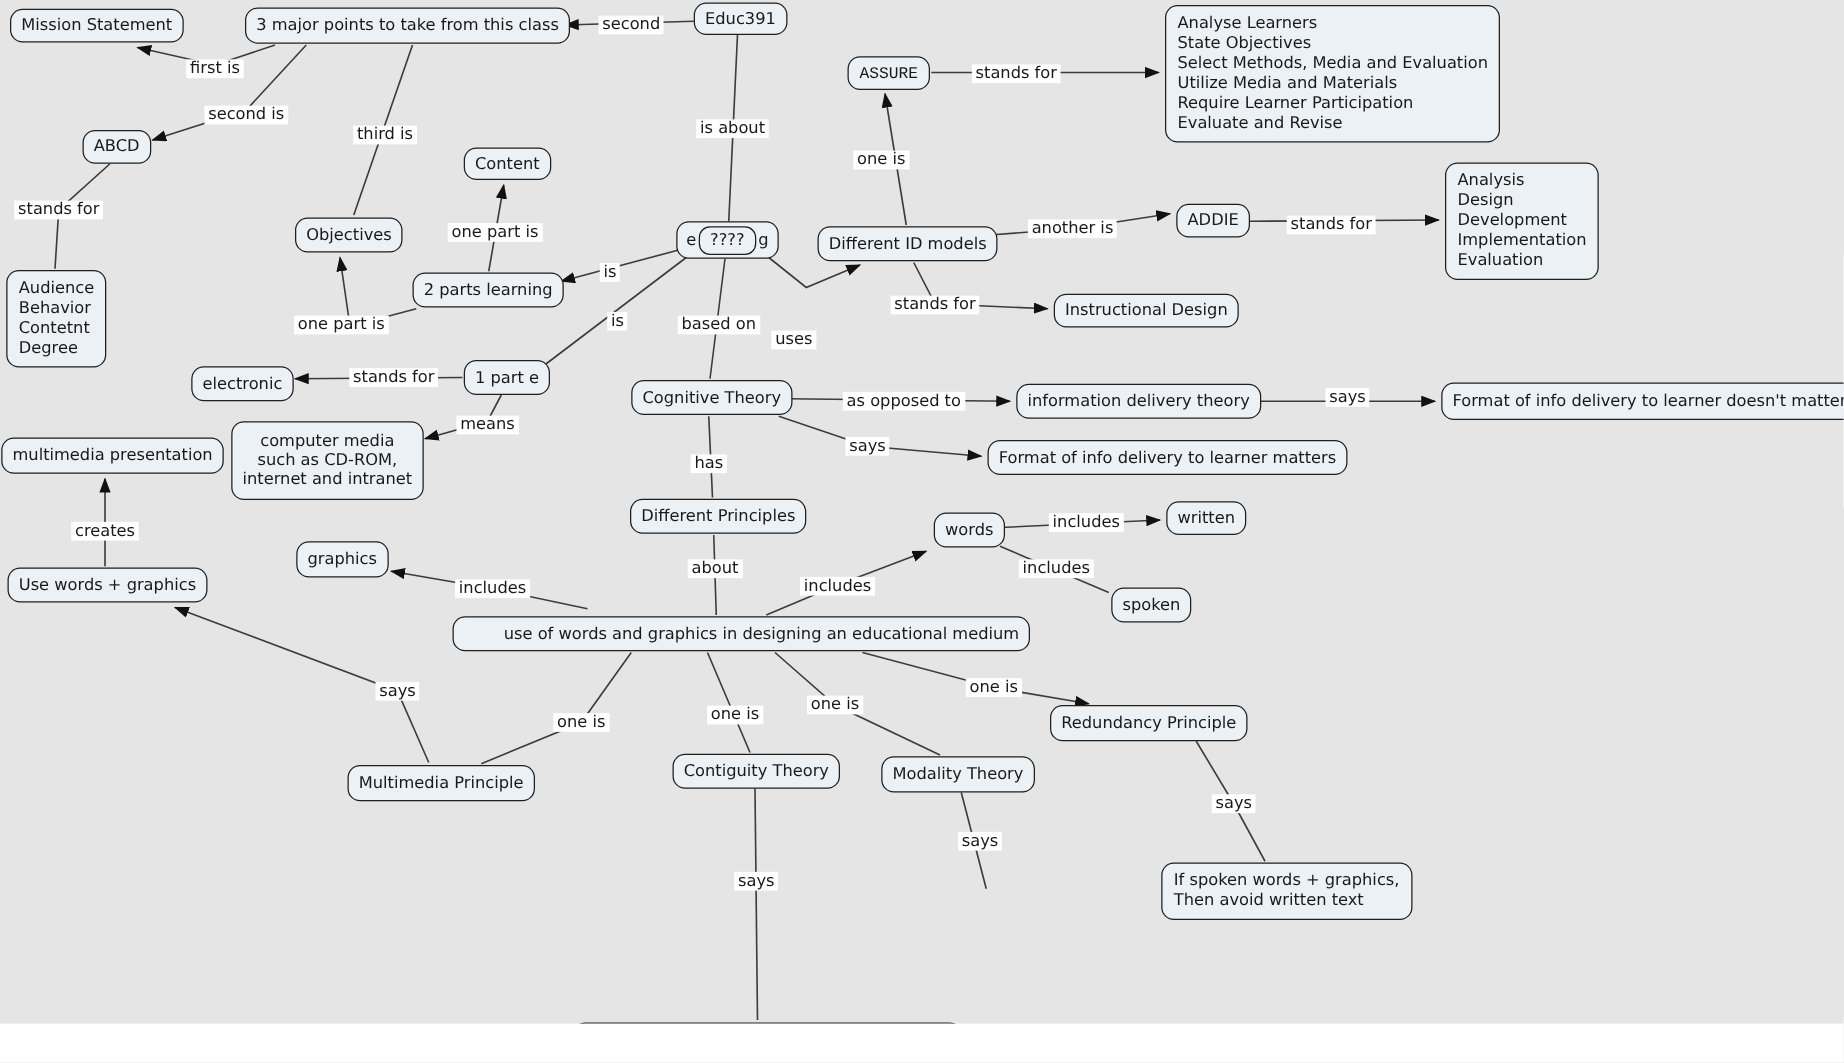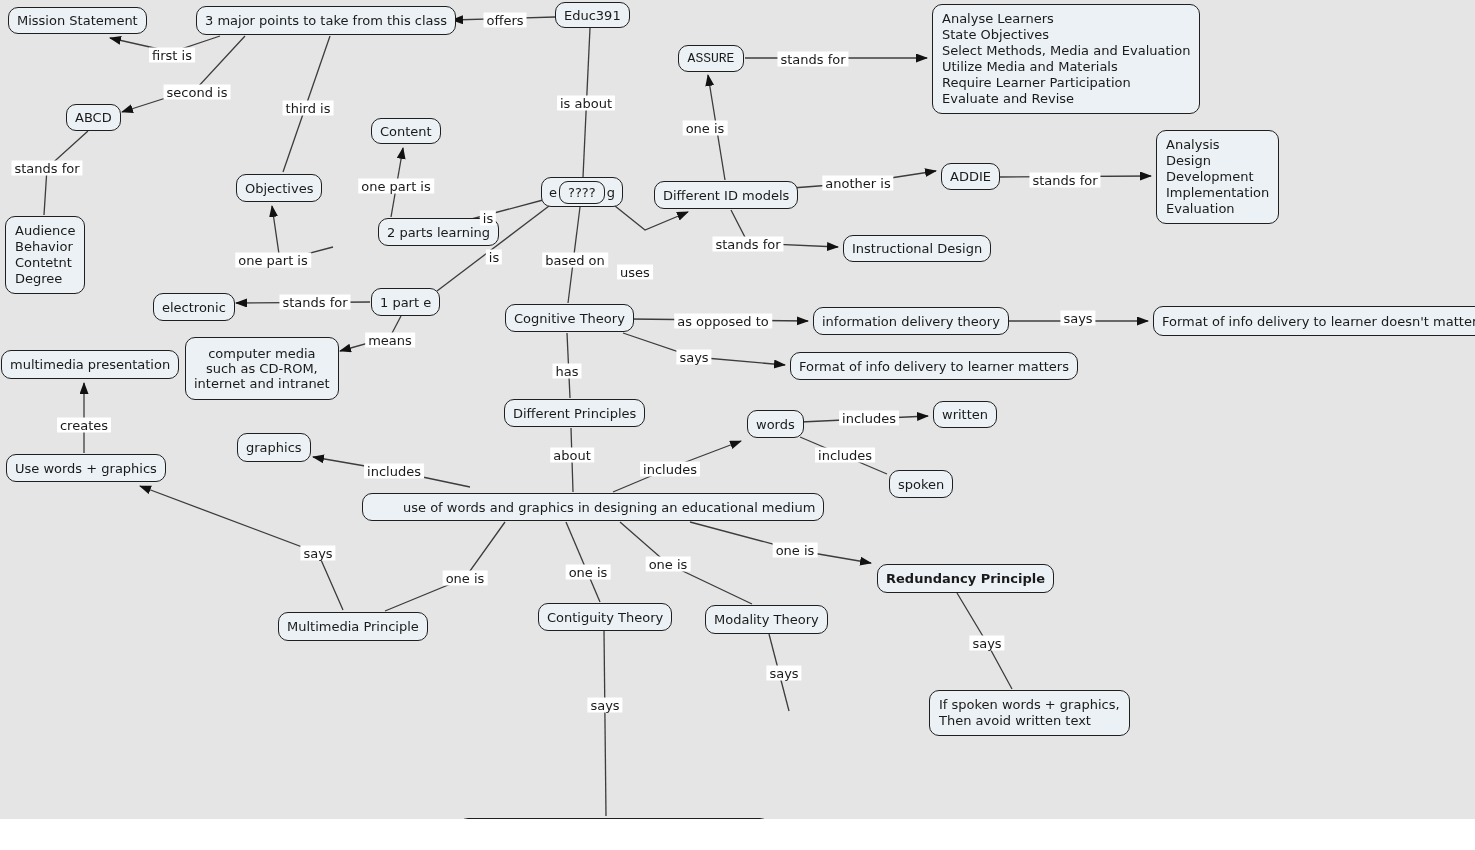--- a/index.html
+++ b/index.html
@@ -120,52 +120,52 @@
     </div>
     <div class="node" style="left: 654px; top: 181px; min-width: 137px; min-height: 28px;">Different ID models</div>
     <div class="node" style="left: 941px; top: 163px; min-width: 58px; min-height: 27px;">ADDIE</div>
     <div class="node left" style="left: 1156px; top: 130px; min-width: 115px; min-height: 90px;">
       <div>Analysis</div>
       <div>Design</div>
       <div>Development</div>
       <div>Implementation</div>
       <div>Evaluation</div>
     </div>
-    <div class="node" style="left: 330px; top: 218px; min-width: 116px; min-height: 28px; margin-left: 48px;">2 parts learning</div>
+    <div class="node" style="left: 330px; top: 218px; min-width: 116px; min-height: 28px;">2 parts learning</div>
     <div class="node" style="left: 843px; top: 235px; min-width: 142px; min-height: 27px;">Instructional Design</div>
     <div class="node" style="left: 153px; top: 293px; min-width: 78px; min-height: 28px;">electronic</div>
     <div class="node" style="left: 371px; top: 288px; min-width: 67px; min-height: 28px;">1 part e</div>
     <div class="node" style="left: 505px; top: 304px; min-width: 124px; min-height: 28px;">Cognitive Theory</div>
     <div class="node" style="left: 813px; top: 307px; min-width: 188px; min-height: 28px;">information delivery theory</div>
     <div class="node" style="left: 1153px; top: 306px; min-width: 319px; min-height: 30px;">Format of info delivery to learner doesn't matter</div>
     <div class="node" style="left: 185px; top: 337px; min-width: 149px; min-height: 63px; flex-direction: column;">
       <div>computer media</div>
       <div>such as CD-ROM,</div>
       <div>internet and intranet</div>
     </div>
     <div class="node" style="left: 1px; top: 350px; min-width: 171px; min-height: 29px;">multimedia presentation</div>
     <div class="node" style="left: 790px; top: 352px; min-width: 276px; min-height: 28px;">Format of info delivery to learner matters</div>
     <div class="node" style="left: 504px; top: 399px; min-width: 136px; min-height: 28px;">Different Principles</div>
     <div class="node" style="left: 747px; top: 410px; min-width: 53px; min-height: 28px;">words</div>
     <div class="node" style="left: 933px; top: 401px; min-width: 64px; min-height: 27px;">written</div>
     <div class="node" style="left: 237px; top: 433px; min-width: 71px; min-height: 29px;">graphics</div>
     <div class="node" style="left: 6px; top: 454px; min-width: 155px; min-height: 28px;">Use words + graphics</div>
     <div class="node" style="left: 889px; top: 470px; min-width: 64px; min-height: 28px;">spoken</div>
     <div class="node" style="left: 362px; top: 493px; min-width: 415px; min-height: 28px; padding-left: 40px;">use of words and graphics in designing an educational medium</div>
-    <div class="node" style="left: 877px; top: 564px; min-width: 150px; min-height: 29px; font-weight: bold;">Redundancy Principle</div>
+    <div class="node" style="left: 840px; top: 564px; min-width: 150px; min-height: 29px;">Redundancy Principle</div>
     <div class="node" style="left: 538px; top: 603px; min-width: 130px; min-height: 28px;">Contiguity Theory</div>
     <div class="node" style="left: 705px; top: 605px; min-width: 117px; min-height: 29px;">Modality Theory</div>
     <div class="node" style="left: 278px; top: 612px; min-width: 141px; min-height: 29px;">Multimedia Principle</div>
     <div class="node left" style="left: 929px; top: 690px; min-width: 192px; min-height: 41px;">
       <div>If spoken words + graphics,</div>
       <div>Then avoid written text</div>
     </div>
     <div class="node" style="left: 458px; top: 818px; min-width: 298px; min-height: 29px;">DO NOT physically separate text and graphic</div>
     <div class="edge-label" style="left: 172px; top: 55px;">first is</div>
-    <div class="edge-label" style="left: 505px; top: 20px;">offers</div>
+    <div class="edge-label" style="left: 505px; top: 20px;">second</div>
     <div class="edge-label" style="left: 586px; top: 103px;">is about</div>
     <div class="edge-label" style="left: 197px; top: 92px;">second is</div>
     <div class="edge-label" style="left: 308px; top: 108px;">third is</div>
     <div class="edge-label" style="left: 813px; top: 59px;">stands for</div>
     <div class="edge-label" style="left: 705px; top: 128px;">one is</div>
     <div class="edge-label" style="left: 47px; top: 168px;">stands for</div>
     <div class="edge-label" style="left: 396px; top: 186px;">one part is</div>
     <div class="edge-label" style="left: 858px; top: 183px;">another is</div>
     <div class="edge-label" style="left: 1065px; top: 180px;">stands for</div>
     <div class="edge-label" style="left: 635px; top: 233px; margin-top: 39px;">uses</div>

